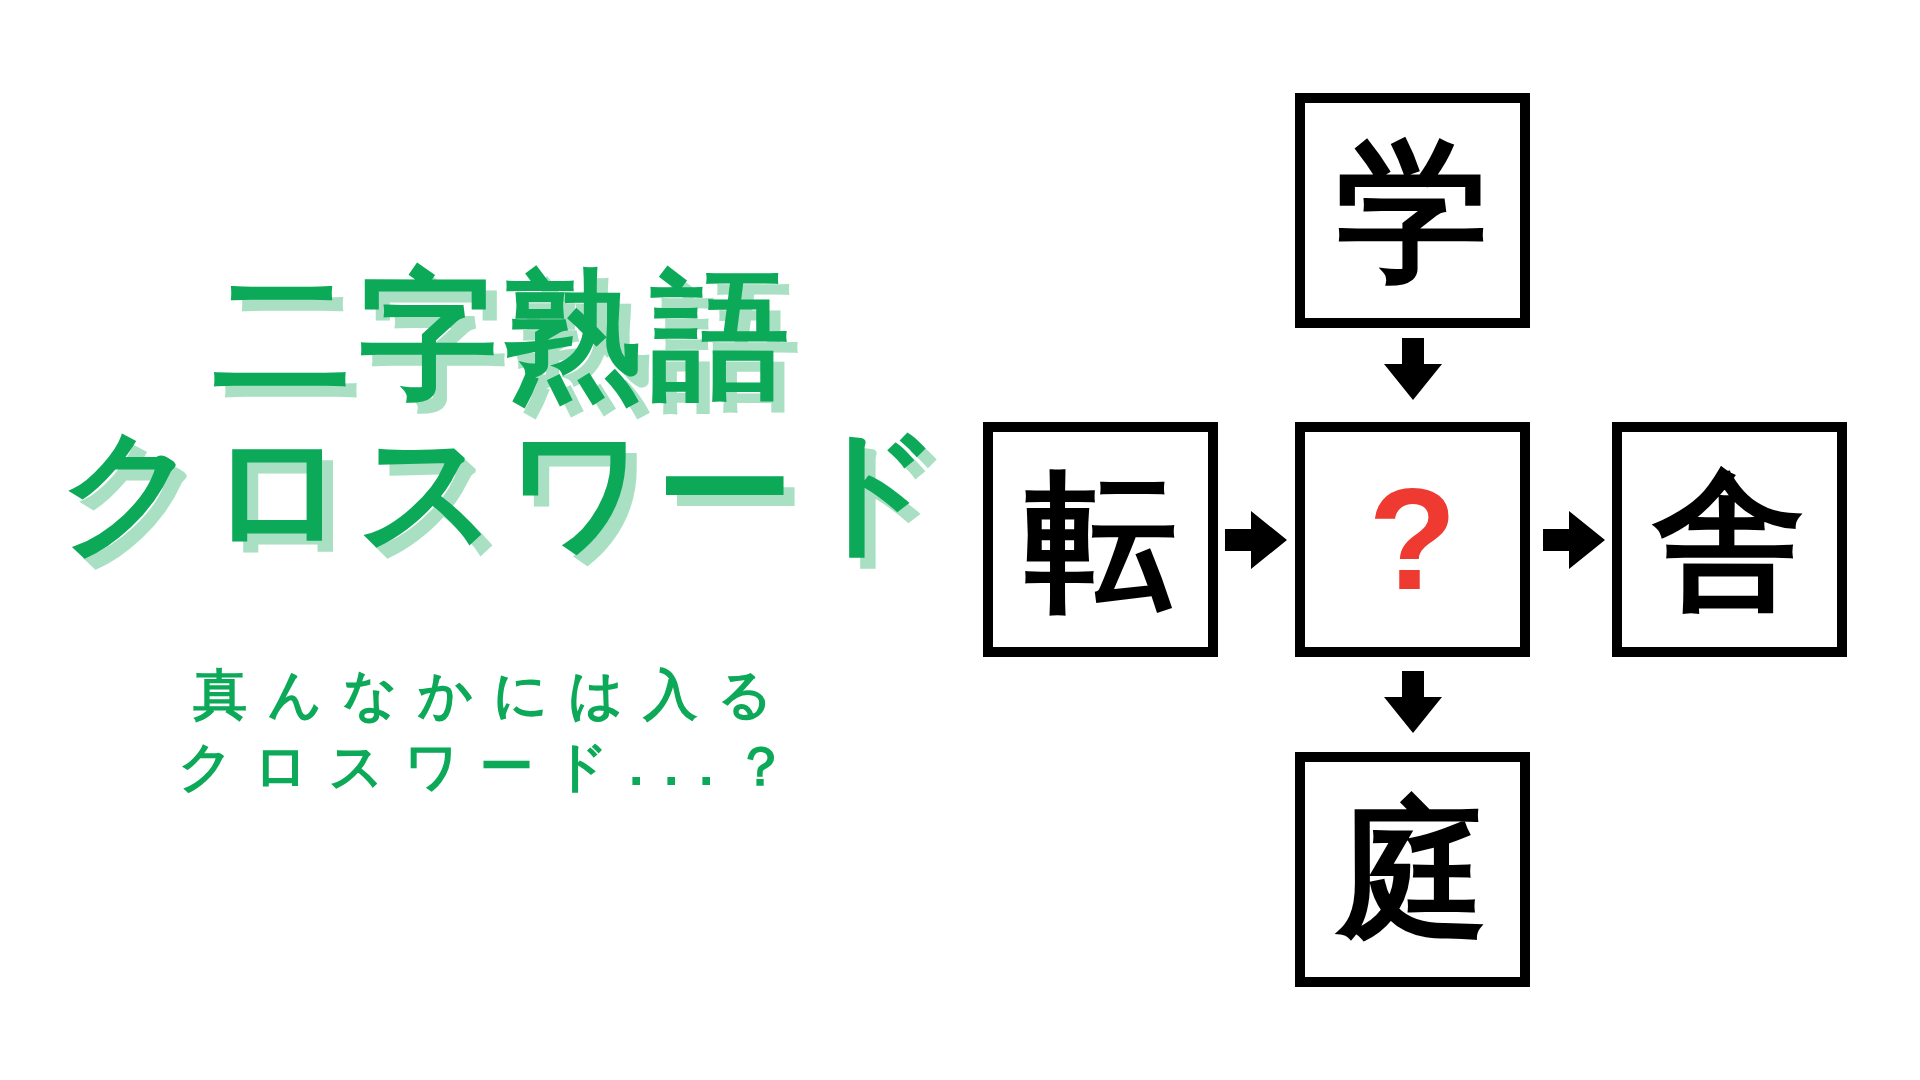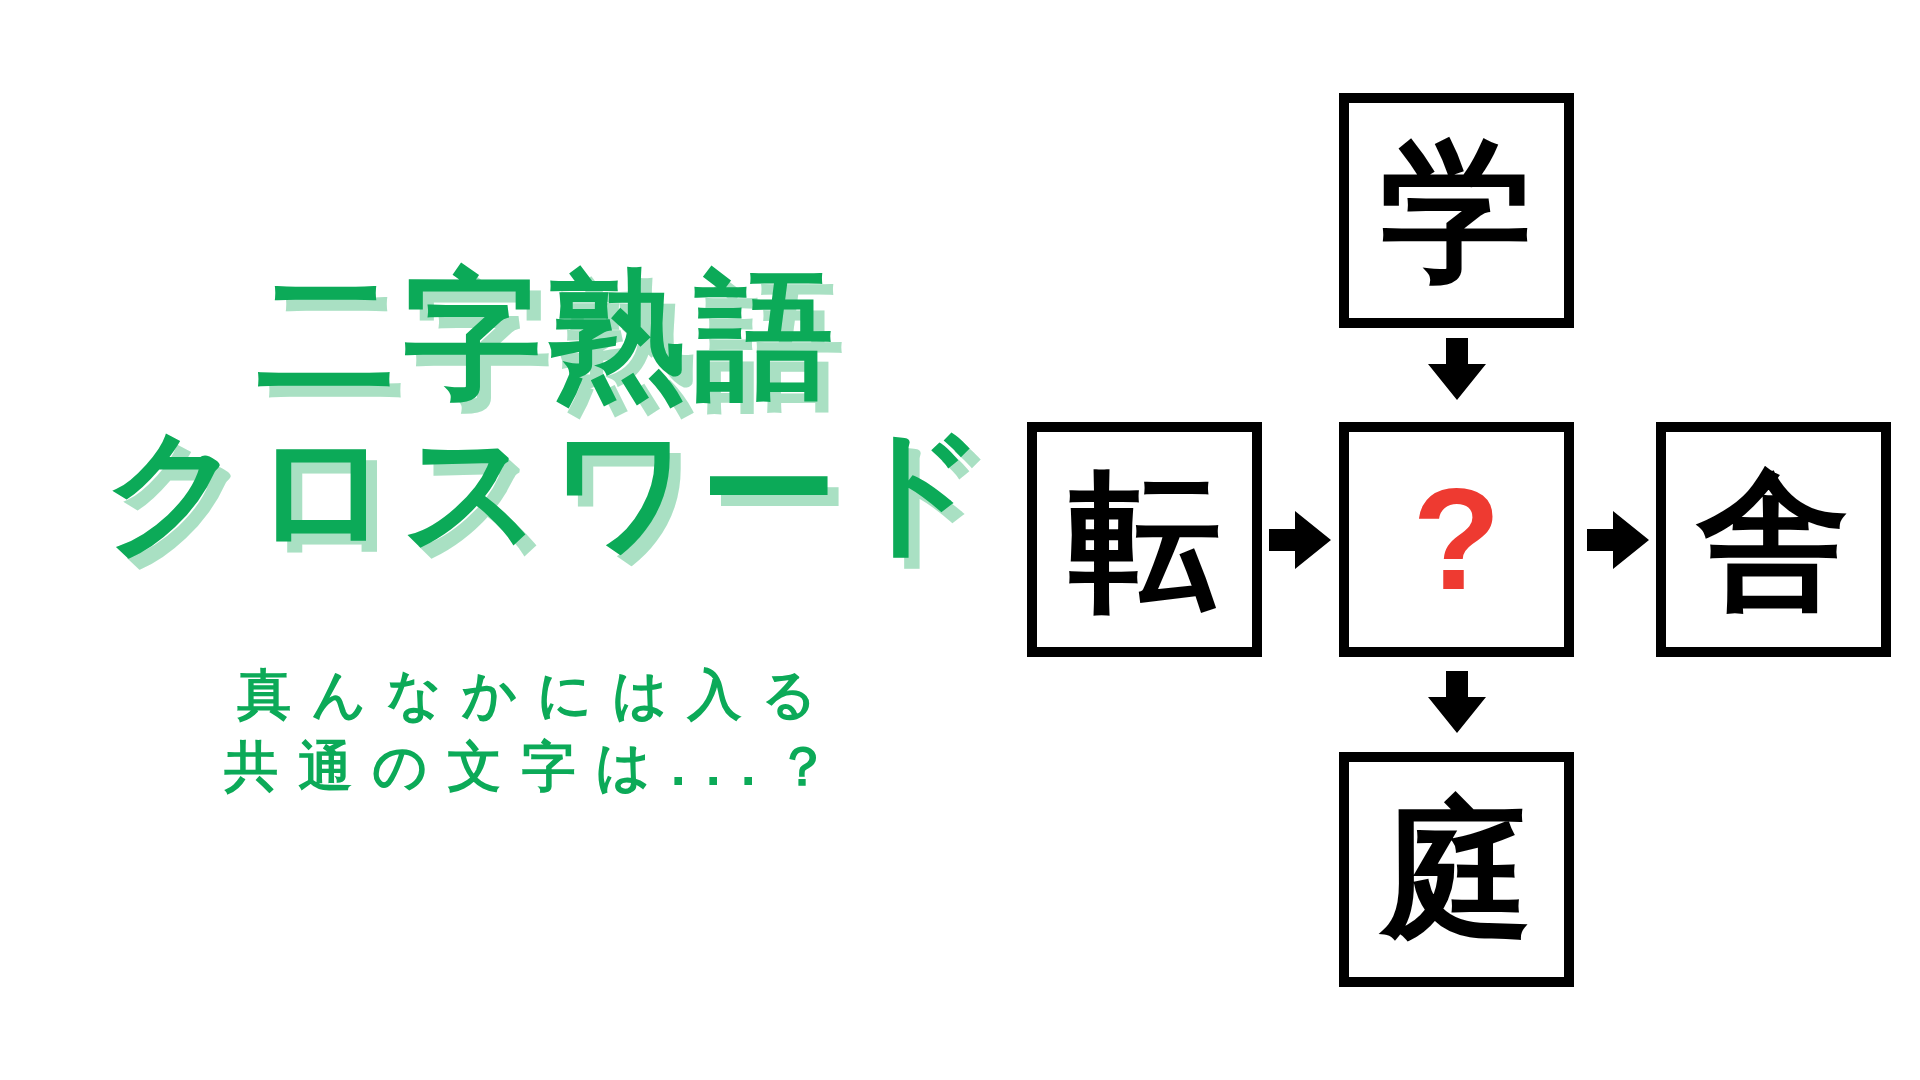--- a/index.html
+++ b/index.html
@@ -15,21 +15,20 @@
   body {
     font-family: "Liberation Sans", "DejaVu Sans", sans-serif;
     background: var(--bg);
     overflow: hidden;
   }
   .canvas {
     position: relative;
     width: 1705px;
     height: 1080px;
     background: var(--bg);
-    margin-left: 44px;
   }
 
   
   .title {
     position: absolute;
     left: 40px;
     top: 258px;
     width: 930px;
     text-align: center;
     color: var(--green);
@@ -95,21 +94,21 @@
 
 <div class="canvas">
 
   <div class="title">
     <div>二字熟語</div>
     <div>クロスワード</div>
   </div>
 
   <div class="subtitle">
     <div>真んなかには入る</div>
-    <div>共通の文字は...？</div>
+    <div>クロスワード...？</div>
   </div>
 
   <div class="kanji-box box-top">
     <span class="glyph">学</span>
   </div>
 
   <div class="kanji-box box-left">
     <span class="glyph">転</span>
   </div>
 

